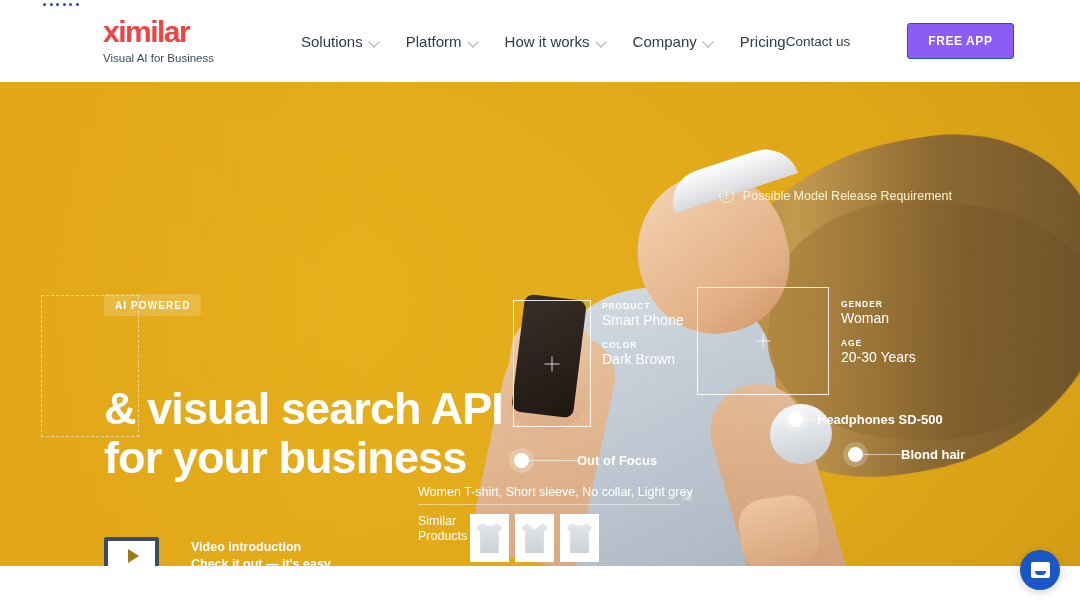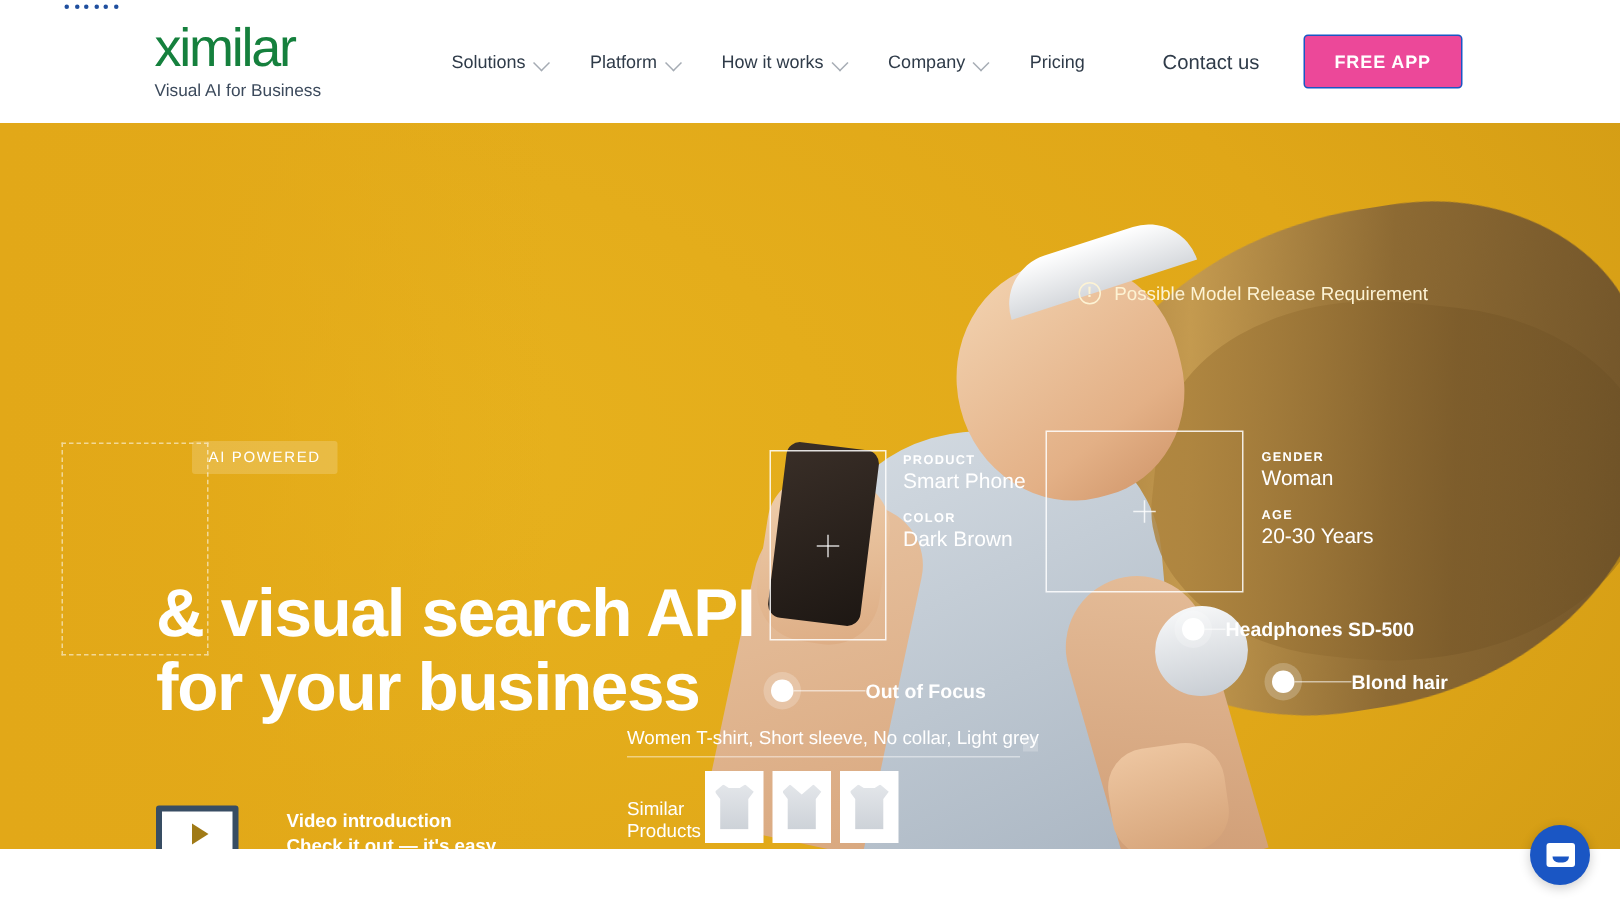--- a/index.html
+++ b/index.html
@@ -13,56 +13,56 @@
   
   .header {
     height: 82px; width: 1080px;
     background: #ffffff;
     display: flex; align-items: center;
     padding: 0 105px 0 103px;
     position: relative;
   }
   .brand { width: 150px; flex: none; }
   .logo-word {
-    font-size: 36px; font-weight: normal; letter-spacing: -1.5px;
-    color: #15803d; line-height: 1; position: relative;
+    font-size: 30px; font-weight: bold; letter-spacing: -1.5px;
+    color: #ef4444; line-height: 1; position: relative;
     font-family: "Liberation Sans", sans-serif;
   }
   .logo-dots { position: absolute; top: 3px; left: 43px; display: flex; gap: 3.5px; }
   .logo-dots i { width: 3px; height: 3px; border-radius: 50%; background: #1f4f9e; display: block; }
   .brand-tag {
     font-size: 11.5px; color: #3c4a5c; line-height: 14px;
     margin-top: 4px; font-weight: 400;
   }
 
   .nav { display: flex; align-items: center; gap: 27px; margin-left: 48px; }
   .nav-item {
     display: flex; align-items: center; gap: 7px;
-    font-size: 12px; color: #2f3b49; cursor: pointer; white-space: nowrap;
+    font-size: 15px; color: #2f3b49; cursor: pointer; white-space: nowrap;
   }
   .chev { width: 9px; height: 9px; position: relative; flex: none; opacity: .55; }
   .chev::before {
     content: ""; position: absolute; left: 0; top: 1px;
     width: 7px; height: 7px;
     border-right: 1.3px solid #5d6877; border-bottom: 1.3px solid #5d6877;
     transform: rotate(45deg);
   }
 
   .header-right {
     margin-left: auto; display: flex; align-items: center; gap: 14px;
   }
   .contact {
     font-size: 13.5px; color: #2f3b49; cursor: pointer; margin-right: 15px; white-space: nowrap;
   }
   .btn {
     font-size: 12px; font-weight: bold; letter-spacing: .6px;
     padding: 10px 20px; border-radius: 3px; cursor: pointer; white-space: nowrap;
   }
   .btn-outline { color: #1f5fd0; border: 1px solid #b9cbe8; background: #fff; }
-  .btn-solid { color: #ffffff; background: #ec4899; border: 1px solid #1a56c4; }
+  .btn-solid { color: #ffffff; background: #8b5cf6; border: 1px solid #1a56c4; margin-left: 28px; }
 
   
   .hero {
     position: relative; width: 1080px; height: 484px;
     background:
       radial-gradient(120% 150% at 18% 45%, #e8b31e 0%, #e0a718 55%, #c89312 100%);
     overflow: hidden;
   }
   
   .photo {
@@ -128,23 +128,23 @@
   }
   .hero-fade {
     position: absolute; inset: 0;
     background: linear-gradient(90deg, rgba(226,168,24,1) 0%, rgba(226,168,24,.85) 12%, rgba(226,168,24,0) 34%);
     pointer-events: none;
   }
 
   
   .copy { position: absolute; left: 104px; top: 212px; width: 420px; z-index: 6; }
   .pill {
-    display: inline-block; font-size: 10px; font-weight: normal; letter-spacing: 1.1px;
+    display: inline-block; font-size: 10px; font-weight: bold; letter-spacing: 1.1px;
     color: #ffffff; background: rgba(255,255,255,.18);
-    padding: 6px 11px 5px; border-radius: 2px; margin-left: 24px;
+    padding: 6px 11px 5px; border-radius: 2px;
   }
   h1 {
     margin-top: 19px; color: #ffffff; font-size: 45px; line-height: 49px;
     font-weight: bold; letter-spacing: -.9px;
   }
   .video-row {
     position: absolute; left: 104px; top: 455px; display: flex; align-items: center; gap: 32px; z-index: 6;
   }
   .yt {
     width: 55px; height: 38px; background: #ffffff; border-radius: 2px;
@@ -197,21 +197,21 @@
     display: flex; align-items: center; gap: 0;
   }
   .tag-rule { height: 1px; background: rgba(255,255,255,.55); }
   .tag-text { color: #ffffff; font-size: 13px; white-space: nowrap; font-weight: bold; }
 
   .caption {
     color: #ffffff; font-size: 12.5px; white-space: nowrap;
   }
   .cap-rule { height: 1px; background: rgba(255,255,255,.45); margin-top: 5px; }
 
-  .similar-row { display: flex; align-items: flex-end; }
+  .similar-row { display: flex; align-items: flex-start; }
   .similar-lbl { color: #ffffff; font-size: 12.5px; line-height: 15px; width: 52px; }
   .thumbs { display: flex; gap: 6px; }
   .thumb {
     width: 39px; height: 48px; background: #ffffff;
     display: flex; align-items: center; justify-content: center;
   }
   .tee {
     width: 26px; height: 30px;
     background: linear-gradient(180deg,#e3e6ea 0%, #cdd2d8 100%);
     clip-path: polygon(22% 0, 36% 8%, 64% 8%, 78% 0, 100% 16%, 86% 32%, 86% 100%, 14% 100%, 14% 32%, 0 16%);

